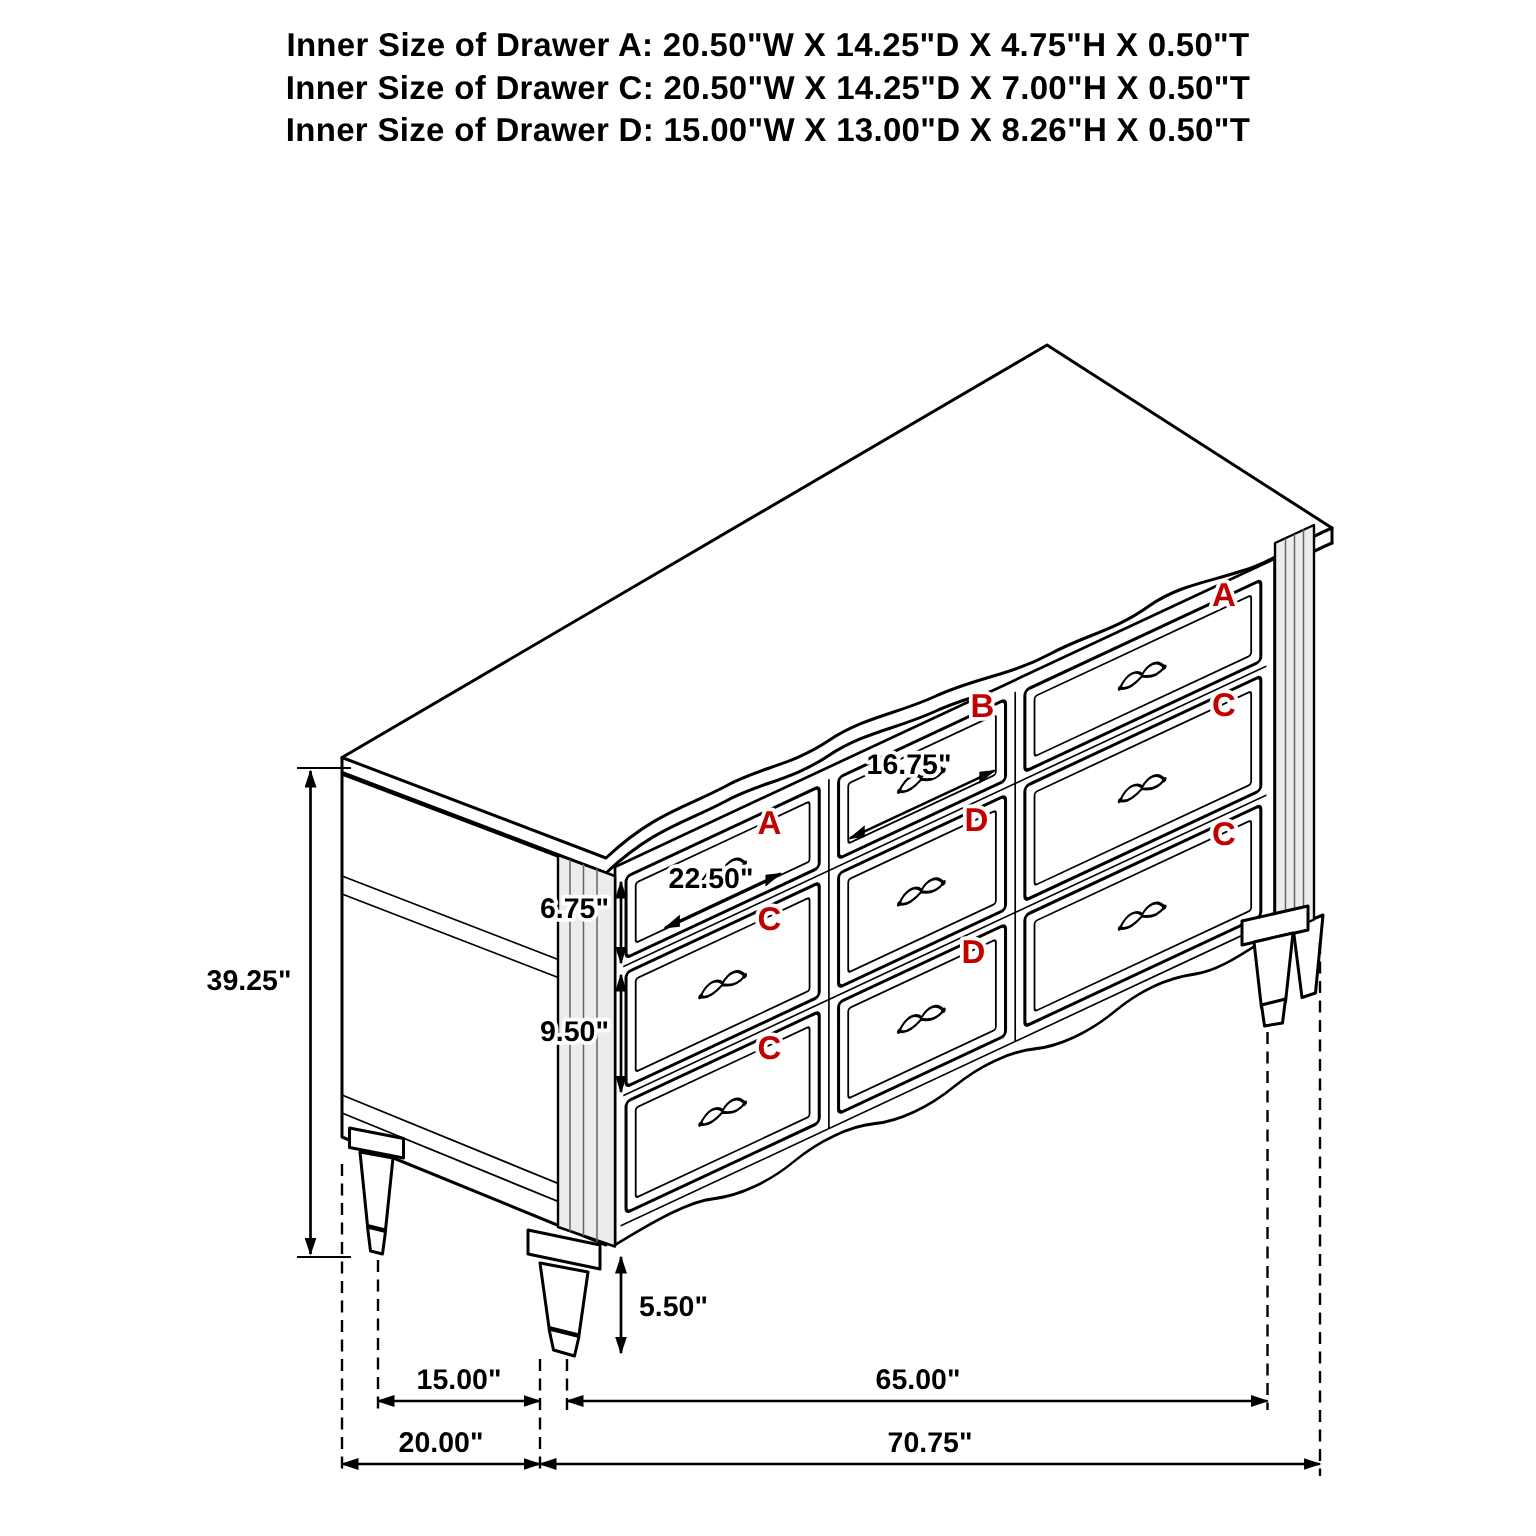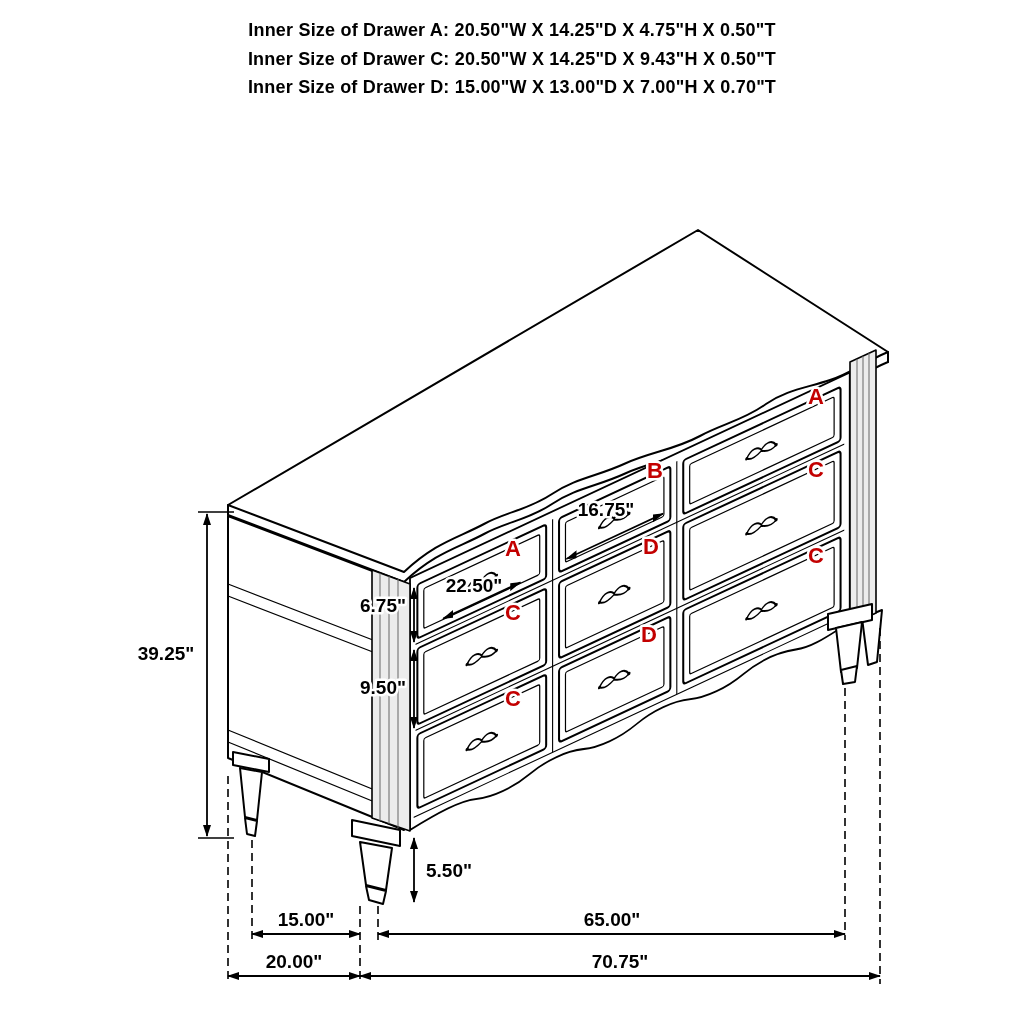--- a/index.html
+++ b/index.html
@@ -1,19 +1,19 @@
 <!DOCTYPE html>
 <html><head>
 <meta charset="utf-8">
 <style>
   html,body{margin:0;padding:0;background:#fff;}
   .page{position:relative;width:1024px;height:1024px;background:#fff;overflow:hidden;
         font-family:"Liberation Sans",sans-serif;}
   .spec-header{position:absolute;top:16px;left:0;width:1024px;text-align:center;color:#000;}
-  .spec-header div{font-size:18px;font-weight:bold;line-height:28.5px;letter-spacing:.2px;}
+  .spec-header div{font-size:22px;font-weight:bold;line-height:28.5px;letter-spacing:.2px;}
   svg{position:absolute;left:0;top:0;}
   .ln{stroke:#000;stroke-width:2;fill:none;stroke-linejoin:round;stroke-linecap:round;}
   .thin{stroke:#000;stroke-width:1.2;fill:none;}
   .fillw{fill:#fff;stroke:#000;stroke-width:2;stroke-linejoin:round;}
   .post{fill:#ececec;stroke:#000;stroke-width:1.6;stroke-linejoin:round;}
   .flute{stroke:#666;stroke-width:1;fill:none;}
   .drawer{fill:#fff;stroke:#000;stroke-width:2.2;stroke-linejoin:round;}
   .panel{fill:none;stroke:#000;stroke-width:1.3;}
   .pull{stroke:#000;fill:none;stroke-width:1.8;}
   .pulldot{fill:#000;}
@@ -24,22 +24,22 @@
   .halo{paint-order:stroke;stroke:#fff;stroke-width:5px;stroke-linejoin:round;}
   .lbl{font-size:22px;fill:#c30000;}
 </style>
 </head>
 <body>
 
 <div class="page">
 
   <div class="spec-header">
     <div>Inner Size of Drawer A: 20.50"W X 14.25"D X 4.75"H X 0.50"T</div>
-    <div>Inner Size of Drawer C: 20.50"W X 14.25"D X 9.43"H X 0.50"T</div>
-    <div>Inner Size of Drawer D: 15.00"W X 13.00"D X 7.00"H X 0.70"T</div>
+    <div>Inner Size of Drawer C: 20.50"W X 14.25"D X 7.00"H X 0.50"T</div>
+    <div>Inner Size of Drawer D: 15.00"W X 13.00"D X 8.26"H X 0.50"T</div>
   </div>
 
   <svg width="1024" height="1024" viewBox="0 0 1024 1024">
     <defs>
       <marker id="arr" viewBox="0 0 12 8" refX="11" refY="4" markerWidth="12" markerHeight="8" orient="auto-start-reverse" markerUnits="userSpaceOnUse">
         <path d="M0,0 L12,4 L0,8 Z" fill="#000"></path>
       </marker>
       <g id="pull">
         <path class="pull" d="M-16,1 C-11,-7 -4,-6 0,-1 C4,-6 11,-7 16,1 M-16,1 C-11,5 -5,3 0,0 M0,0 C5,3 11,5 16,1"></path>
         <circle class="pulldot" cx="-16" cy="1" r="1.7"></circle>

